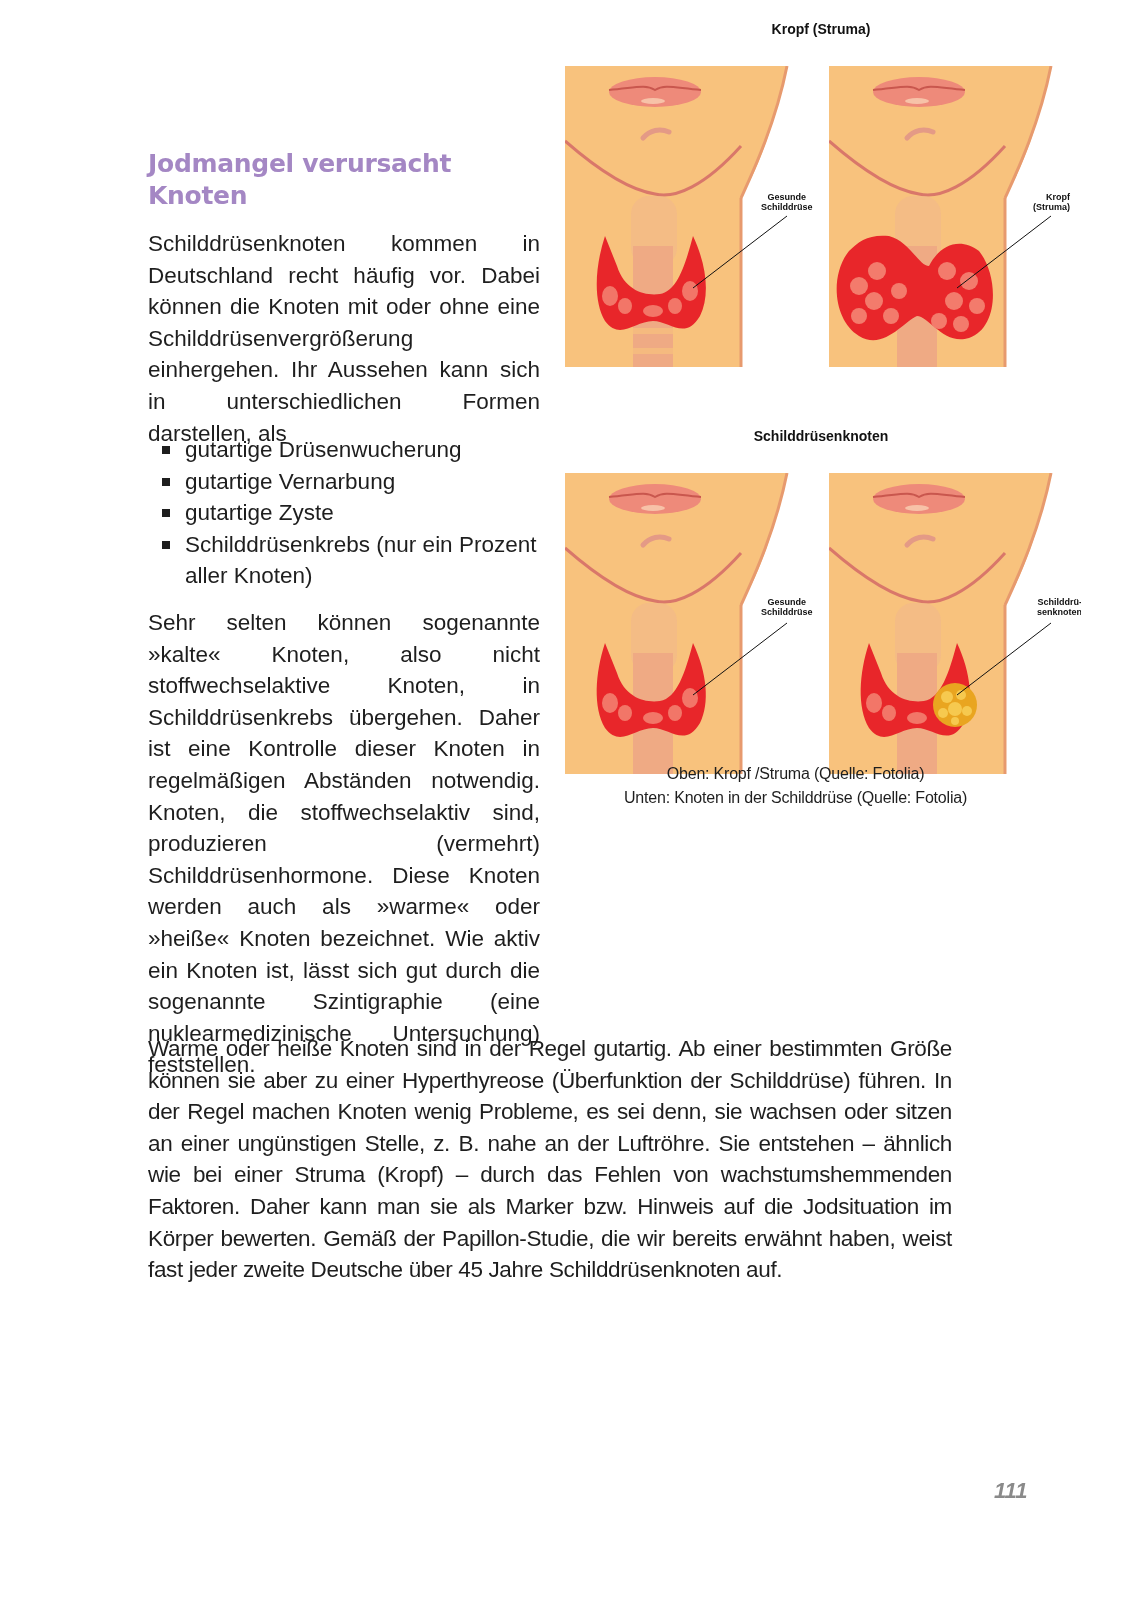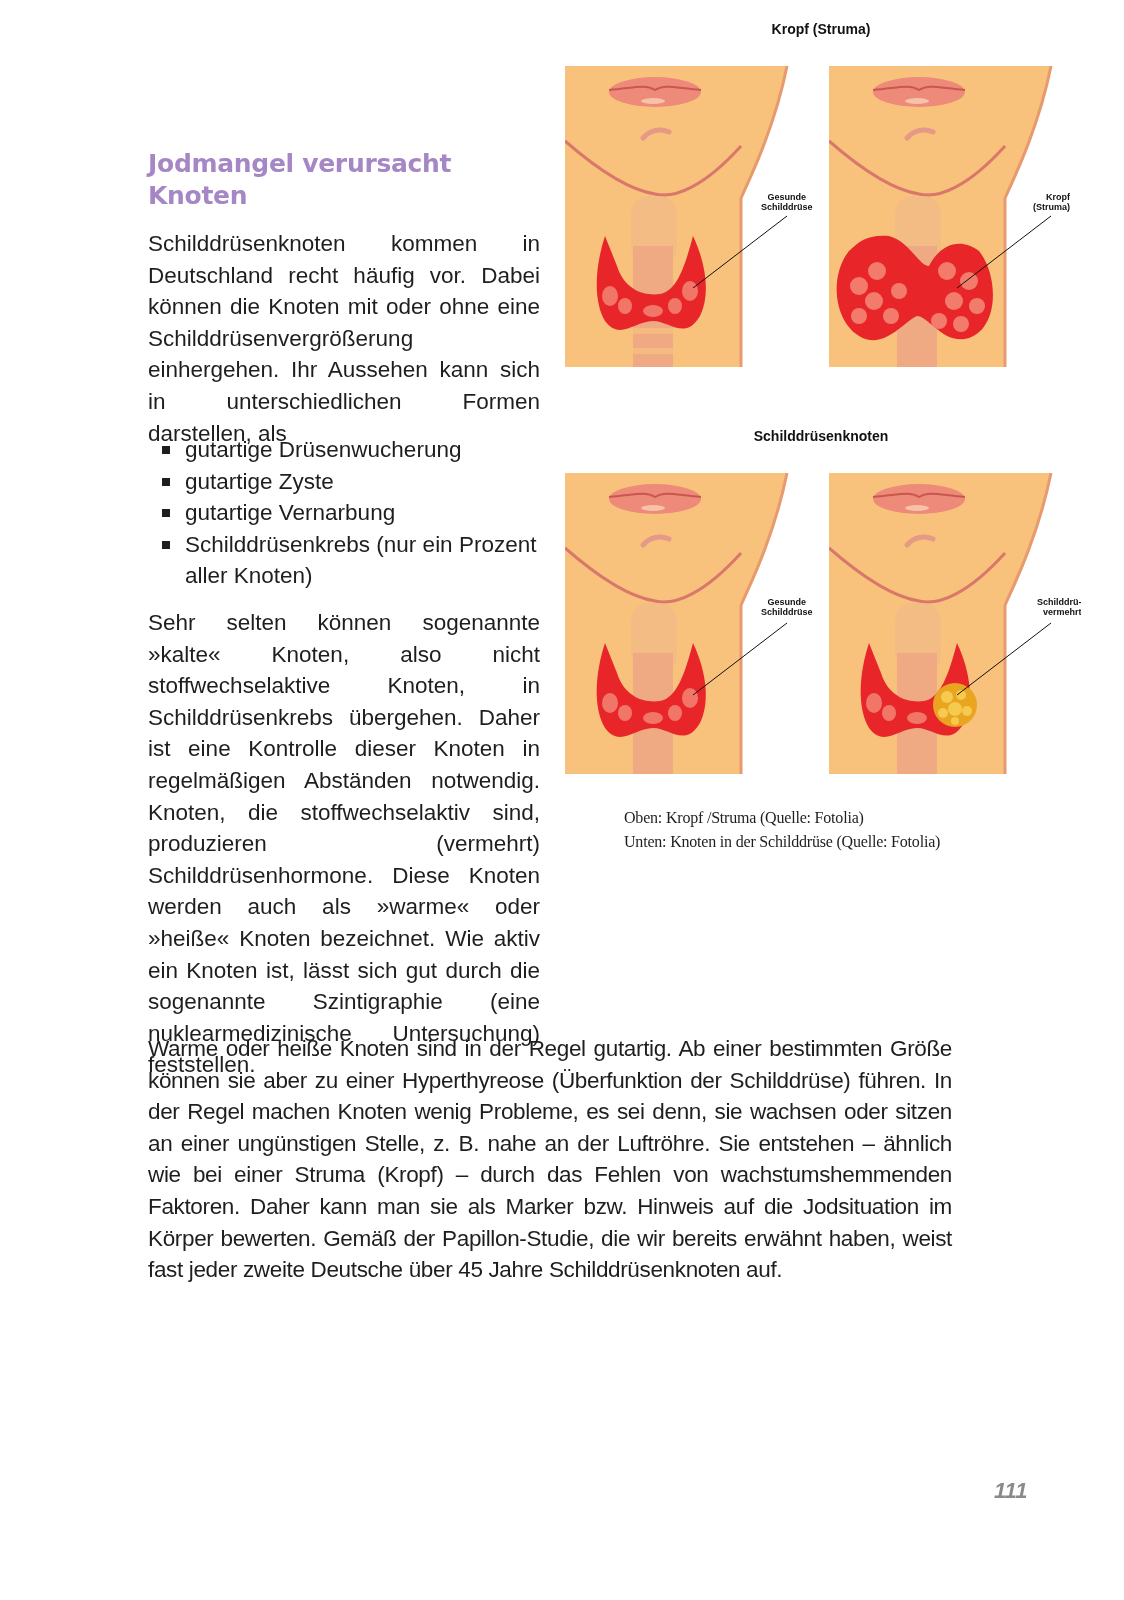--- a/index.html
+++ b/index.html
@@ -33,42 +33,42 @@
     .panel { position: absolute; width: 252px; height: 301px; overflow: hidden; }
     .panel svg { display: block; }
     .pA { left: 565px; top: 66px; }
     .pB { left: 829px; top: 66px; }
     .pC { left: 565px; top: 473px; }
     .pD { left: 829px; top: 473px; }
 
     .lbl { position: absolute; font-family: "Liberation Sans", sans-serif; font-weight: bold;
            font-size: 9px; line-height: 10px; color: #111; text-align: center; }
 
-    .caption { position: absolute; left: 624px; top: 806px; font-size: 16px; line-height: 24px;
-               color: #1e1e1e; font-family: Liberation Serif, serif; letter-spacing: -0.2px; }
+    .caption { position: absolute; left: 624px; top: 762px; font-size: 16px; line-height: 24px;
+               color: #1e1e1e; font-family: Liberation Sans, sans-serif; letter-spacing: -0.2px; text-align: center; }
 
     .pagenum { position: absolute; left: 994px; top: 1450px; font-size: 22px; font-style: italic;
                font-weight: bold; color: #8a8a8a; font-family: "Liberation Sans", sans-serif; margin-top: 28px; }
   </style>
 </head>
 <body>
 
 <div class="heading">
   <div>Jodmangel verursacht</div>
   <div>Knoten</div>
 </div>
 
 <div class="col p1">
   <p lang="de" style="hyphens:auto;">Schilddrüsenknoten kommen in Deutschland recht häufig vor. Dabei können die Knoten mit oder ohne eine Schilddrüsenvergrößerung einhergehen. Ihr Aussehen kann sich in unterschiedlichen Formen darstellen, als</p>
 </div>
 
 <ul class="list" lang="de" style="hyphens:auto;">
   <li><span class="bullet"></span><span>gutartige Drüsenwucherung</span></li>
+  <li><span class="bullet"></span><span>gutartige Vernarbung</span></li>
   <li><span class="bullet"></span><span>gutartige Zyste</span></li>
-  <li><span class="bullet"></span><span>gutartige Vernarbung</span></li>
   <li><span class="bullet"></span><span>Schilddrüsenkrebs (nur ein Prozent aller Knoten)</span></li>
 </ul>
 
 <div class="col p2">
   <p lang="de" style="hyphens:auto;">Sehr selten können sogenannte »kalte« Knoten, also nicht stoffwechselaktive Knoten, in Schilddrüsenkrebs übergehen. Daher ist eine Kontrolle dieser Knoten in regelmäßigen Abständen notwendig. Knoten, die stoffwechselaktiv sind, produzieren (vermehrt) Schilddrüsenhormone. Diese Knoten werden auch als »warme« oder »heiße« Knoten bezeichnet. Wie aktiv ein Knoten ist, lässt sich gut durch die sogenannte Szintigraphie (eine nuklearmedizinische Untersuchung) feststellen.</p>
 </div>
 
 <div class="full">
   <p lang="de" style="hyphens:auto;">Warme oder heiße Knoten sind in der Regel gutartig. Ab einer bestimmten Größe können sie aber zu einer Hyperthyreose (Überfunktion der Schilddrüse) führen. In der Regel machen Knoten wenig Probleme, es sei denn, sie wachsen oder sitzen an einer ungünstigen Stelle, z. B. nahe an der Luftröhre. Sie entstehen – ähnlich wie bei einer Struma (Kropf) – durch das Fehlen von wachstumshemmenden Faktoren. Daher kann man sie als Marker bzw. Hinweis auf die Jodsituation im Körper bewerten. Gemäß der Papillon-Studie, die wir bereits erwähnt haben, weist fast jeder zweite Deutsche über 45 Jahre Schilddrüsenknoten auf.</p>
 </div>
@@ -197,21 +197,21 @@
         <circle cx="132" cy="222" r="5"></circle>
         <circle cx="126" cy="236" r="7"></circle>
       <circle cx="114" cy="240" r="5"></circle>
         <circle cx="138" cy="238" r="5"></circle>
         <circle cx="126" cy="248" r="4"></circle>
     </g>
     <line x1="128" y1="222" x2="222" y2="150" stroke="#111" stroke-width="1"></line>
   </svg>
   <div class="lbl" style="left:208px; top:124px; text-align:right;">
     <div>Schilddrü-</div>
-    <div>vermehrt</div>
+    <div>senknoten</div>
   </div>
 </div>
 
 <div class="caption">
   <div>Oben: Kropf /Struma (Quelle: Fotolia)</div>
   <div>Unten: Knoten in der Schilddrüse (Quelle: Fotolia)</div>
 </div>
 
 <div class="pagenum">111</div>
 

